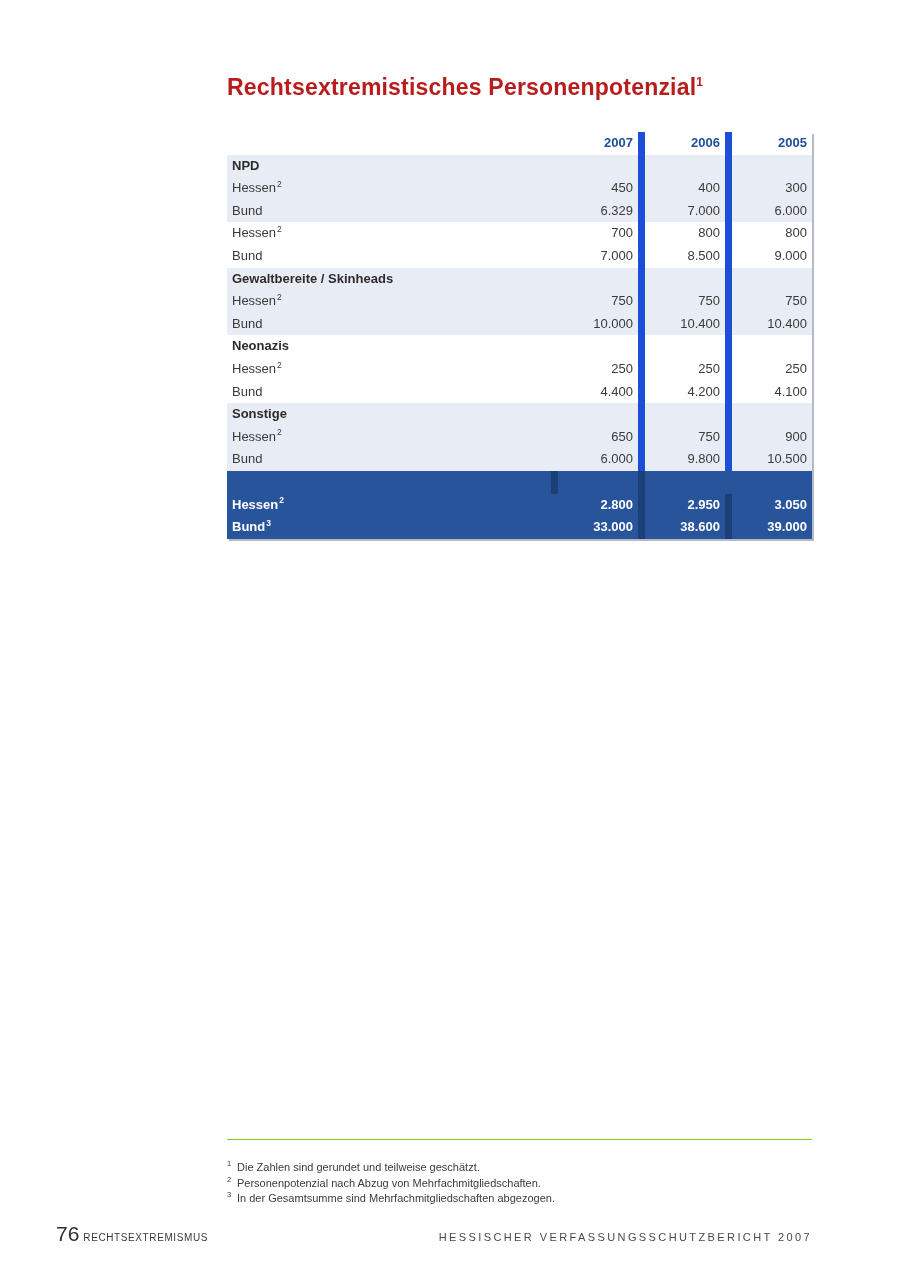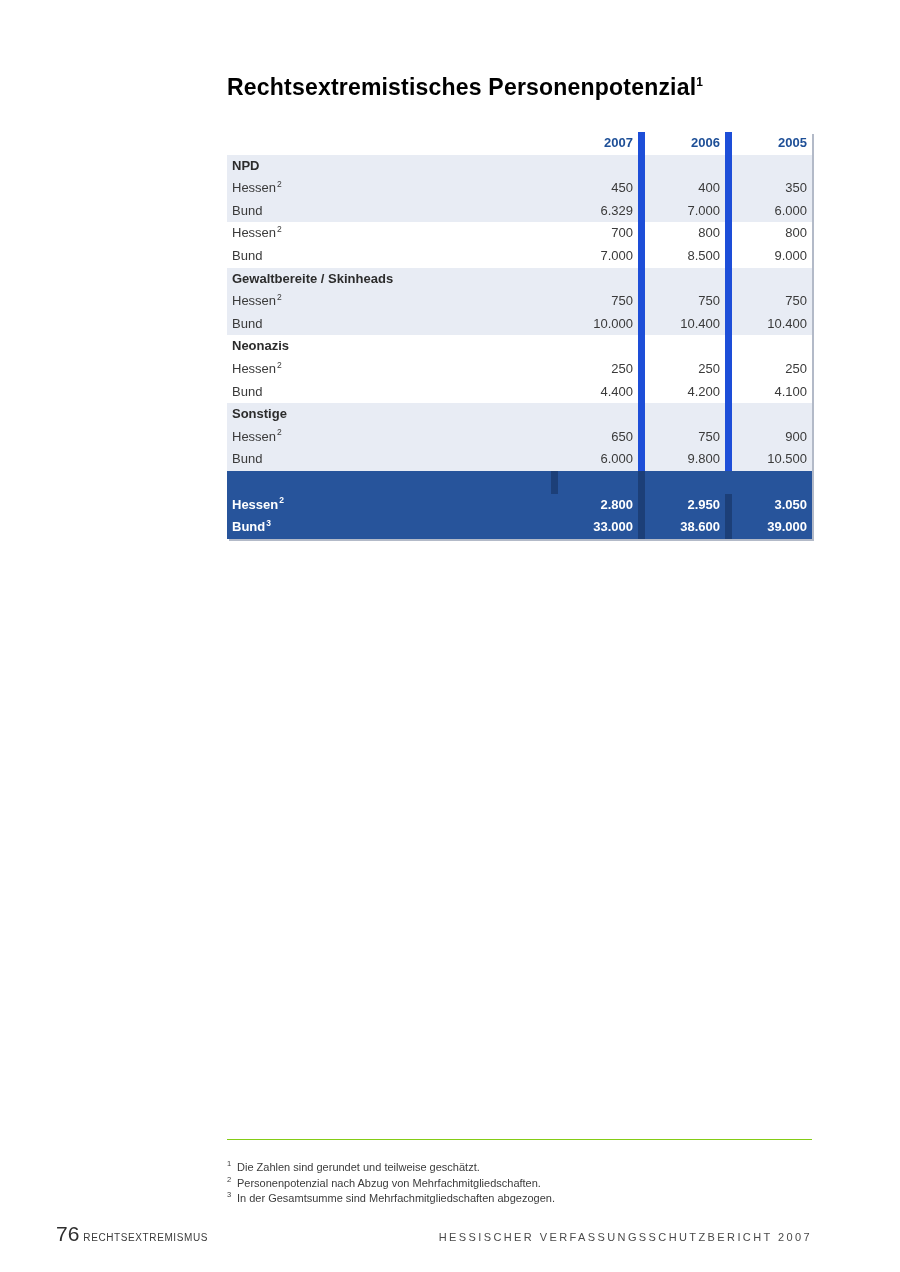--- a/index.html
+++ b/index.html
@@ -9,21 +9,21 @@
     width:900px; height:1272px;
     background:#ffffff;
     font-family:"Liberation Sans", sans-serif;
     color:#3a3a3a;
     overflow:hidden;
   }
 
   
   .title {
     position:absolute; left:227px; top:74px;
-    font-size:23px; font-weight:bold; color:#000000;
+    font-size:23px; font-weight:bold; color:#b91c1c;
     letter-spacing:0.2px;
   }
   .title sup { font-size:12px; vertical-align:super; line-height:0; }
 
   
   .table-wrap {
     position:absolute; left:227px; top:132px; width:585px;
     font-size:13px;
     box-shadow:2px 2px 0 rgba(104,118,146,0.5);
     background:#fff;
@@ -98,21 +98,21 @@
           <div class="trow grow">
             <span class="cell label gname">NPD</span>
             <span class="cell num c0"></span>
             <span class="cell num c1"></span>
             <span class="cell num c2"></span>
           </div>
           <div class="trow drow">
             <span class="cell label">Hessen<sup>2</sup></span>
             <span class="cell num c0">450</span>
             <span class="cell num c1">400</span>
-            <span class="cell num c2">350</span>
+            <span class="cell num c2">300</span>
           </div>
           <div class="trow drow">
             <span class="cell label">Bund</span>
             <span class="cell num c0">6.329</span>
             <span class="cell num c1">7.000</span>
             <span class="cell num c2">6.000</span>
           </div>
         </div>
         <div class="tgroup">
           <div class="trow drow">

